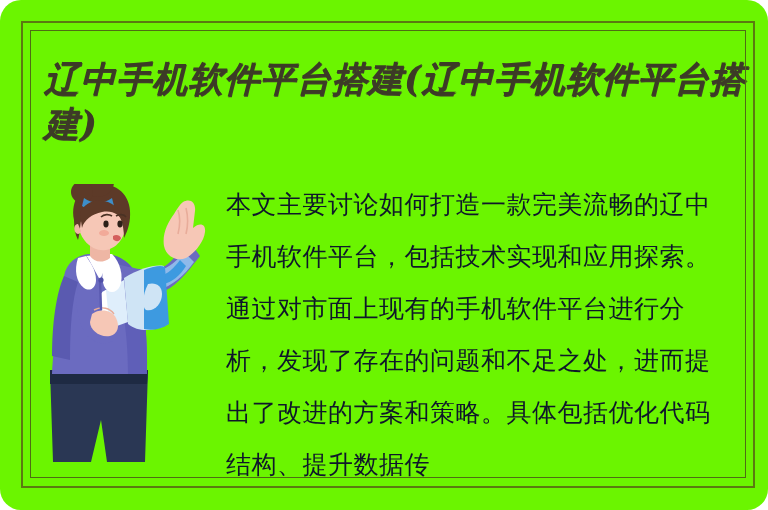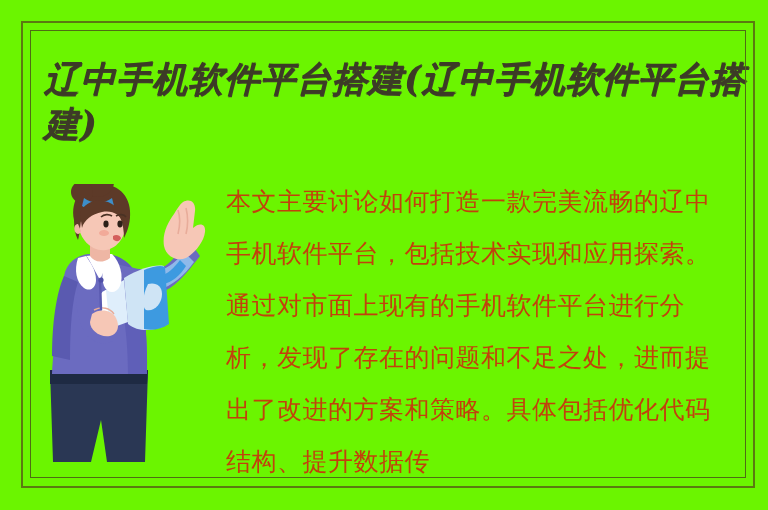--- a/index.html
+++ b/index.html
@@ -2,21 +2,21 @@
 <html><head>
 <meta charset="utf-8">
 <style>
   html,body{margin:0;padding:0;}
   body{
     width:768px;height:510px;overflow:hidden;
     font-family:"Liberation Sans","DejaVu Sans",sans-serif;
   }
   #poster{
     position:relative;width:768px;height:510px;
-    background:#6bf500;overflow:hidden;
+    background:#6bf500;overflow:hidden;border-radius:21px;
   }
   
   .frame-outer{
     position:absolute;left:21px;top:21px;right:13px;bottom:22px;
     border:2px solid #5b7a11;box-sizing:border-box;pointer-events:none;z-index:6;
   }
   .frame-inner{
     position:absolute;left:30px;top:30px;right:22px;bottom:32px;
     border:1px solid #4f6d14;box-sizing:border-box;pointer-events:none;z-index:6;
   }
@@ -26,22 +26,22 @@
     color:#3c3b26;
     font-family:"DejaVu Serif","Liberation Serif",serif;
     font-size:35px;line-height:45px;font-weight:700;
     font-style:italic;letter-spacing:1px;
     text-shadow:0.6px 0.6px 0 #43422b;
     white-space:pre-wrap;z-index:5;
   }
   
   .body-copy{
     position:absolute;left:226px;top:178px;width:505px;
-    color:#c2410c;
-    font-family:Liberation Mono, monospace;
+    color:#0f172a;
+    font-family:Liberation Sans, sans-serif;
     font-size:25px;line-height:52px;letter-spacing:0.5px;
     white-space:pre-wrap;word-break:break-all;z-index:5;
   }
   
   .illustration{
     position:absolute;left:44px;top:184px;width:165px;height:285px;z-index:4;
   }
   .illustration svg{display:block;width:100%;height:100%;}
 </style>
 </head>

